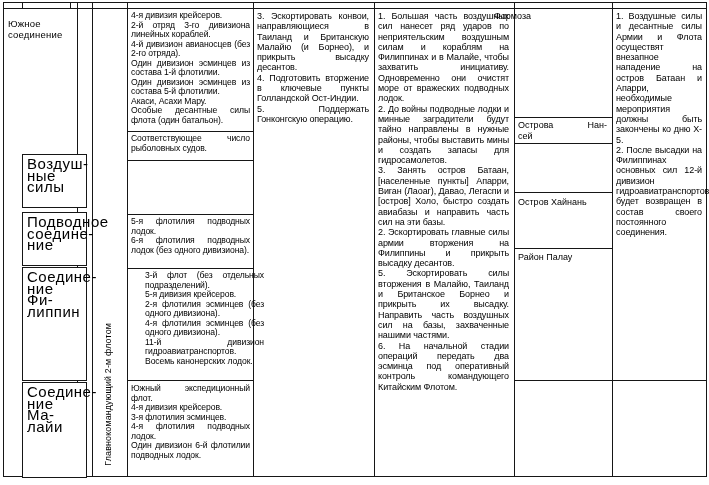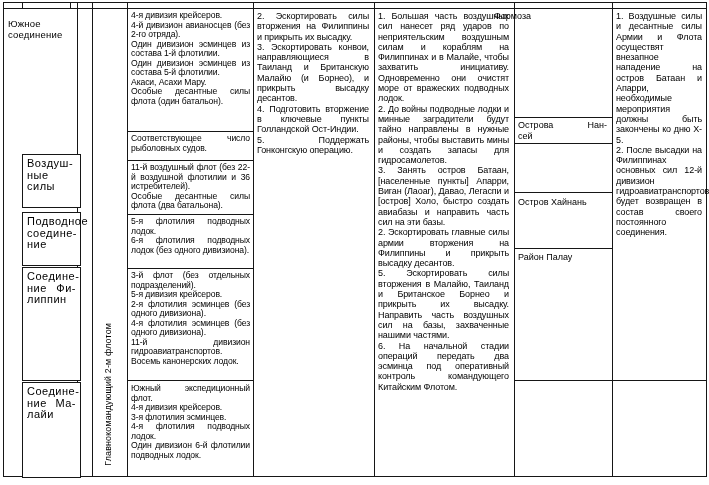--- a/index.html
+++ b/index.html
@@ -8,22 +8,22 @@
     font-family:"Liberation Sans", sans-serif; color:#000; overflow:hidden;
   }
   .gl { position:absolute; background:#161616; display:block; }
   .txt { position:absolute; font-size:9px; line-height:10.3px; text-align:justify; letter-spacing:-0.1px; }
   .txt p { margin:0; }
   .txt p.it { }
   .comp { font-size:8.6px; line-height:9.5px; }
   .title { position:absolute; font-size:9.5px; line-height:11px; letter-spacing:0.2px; }
   .box {
     position:absolute; border:1px solid #161616; background:#fff;
-    font-size:11px; line-height:11.5px; letter-spacing:0.5px;
-    padding:3px 4px 2px 4px; white-space:pre-line; text-align:justify; text-align-last:justify;
+    font-size:15px; line-height:11.5px; letter-spacing:0.5px;
+    padding:3px 10px 2px 4px; white-space:pre-line; text-align:justify; text-align-last:justify;
   }
   .base { position:absolute; font-size:9px; line-height:11px; white-space:pre-line; }
   .spread { text-align:justify; text-align-last:justify; }
   .lsp { letter-spacing:1.2px; }
   .rot { position:absolute; left:92px; top:8px; width:35px; height:468px; }
   .rot span {
     position:absolute; bottom:10px; left:11px; white-space:nowrap;
     writing-mode:vertical-rl; transform:rotate(180deg);
     font-size:8.8px; letter-spacing:0.2px;
   }
@@ -76,55 +76,51 @@
   <div class="box" style="left:22px;top:382px;width:49px;height:89px">Соедине-
 ние Ма-
 лайи</div>
 
   <div class="rot">
     <span>Главнокомандующий 2-м флотом</span>
   </div>
 
   <div class="txt comp" style="left:131px;top:11px;width:119px">
       <p>4-я дивизия крейсеров.</p>
+      <p>2-й отряд 3-го дивизиона линейных кораблей.</p>
       <p>4-й дивизион авианосцев (без 2-го отряда).</p>
       <p>Один дивизион эсминцев из состава 1-й флотилии.</p>
       <p>Один дивизион эсминцев из состава 5-й флотилии.</p>
       <p class="it">Акаси, Асахи Мару.</p>
       <p>Особые десантные силы флота (один батальон).</p>
     </div>
   <div class="txt comp" style="left:131px;top:134px;width:119px">
       <p>Соответствующее число рыболовных судов.</p>
     </div>
-  <div class="txt comp" style="left:131px;top:163px;width:119px">
-      <p>11-й воздушный флот (без 22-й воздушной флотилии и 36 истребителей).</p>
-      <p>Особые десантные силы флота (два батальона).</p>
-    </div>
   <div class="txt comp" style="left:131px;top:217px;width:119px">
       <p>5-я флотилия подводных лодок.</p>
       <p>6-я флотилия подводных лодок (без одного дивизиона).</p>
     </div>
-  <div class="txt comp" style="left:131px;top:271px;width:119px">
+  <div class="txt comp" style="left:145px;top:271px;width:119px">
       <p>3-й флот (без отдельных подразделений).</p>
       <p>5-я дивизия крейсеров.</p>
       <p>2-я флотилия эсминцев (без одного дивизиона).</p>
       <p>4-я флотилия эсминцев (без одного дивизиона).</p>
       <p>11-й дивизион гидроавиатранспортов.</p>
       <p>Восемь канонерских лодок.</p>
     </div>
   <div class="txt comp" style="left:131px;top:384px;width:119px">
       <p>Южный экспедиционный флот.</p>
       <p>4-я дивизия крейсеров.</p>
       <p>3-я флотилия эсминцев.</p>
       <p>4-я флотилия подводных лодок.</p>
       <p>Один дивизион 6-й флотилии подводных лодок.</p>
     </div>
 
   <div class="txt" style="left:257px;top:11px;width:112px">
-      <p>2. Эскортировать силы вторжения на Филиппины и прикрыть их высадку.</p>
       <p>3. Эскортировать конвои, направляющиеся в Таиланд и Британскую Малайю (и Борнео), и прикрыть высадку десантов.</p>
       <p>4. Подготовить вторжение в ключевые пункты Голландской Ост-Индии.</p>
       <p>5. Поддержать Гонконгскую операцию.</p>
     </div>
 
   <div class="txt" style="left:378px;top:11px;width:131px">
       <p>1. Большая часть воздушных сил нанесет ряд ударов по неприятельским воздушным силам и кораблям на Филиппинах и в Малайе, чтобы захватить инициативу. Одновременно они очистят море от вражеских подводных лодок.</p>
       <p>2. До войны подводные лодки и минные заградители будут тайно направлены в нужные районы, чтобы выставить мины и создать запасы для гидросамолетов.</p>
       <p>3. Занять остров Батаан, [населенные пункты] Апарри, Виган (Лаоаг), Давао, Легаспи и [остров] Холо, быстро создать авиабазы и направить часть сил на эти базы.</p>
       <p>2. Эскортировать главные силы армии вторжения на Филиппины и прикрыть высадку десантов.</p>

